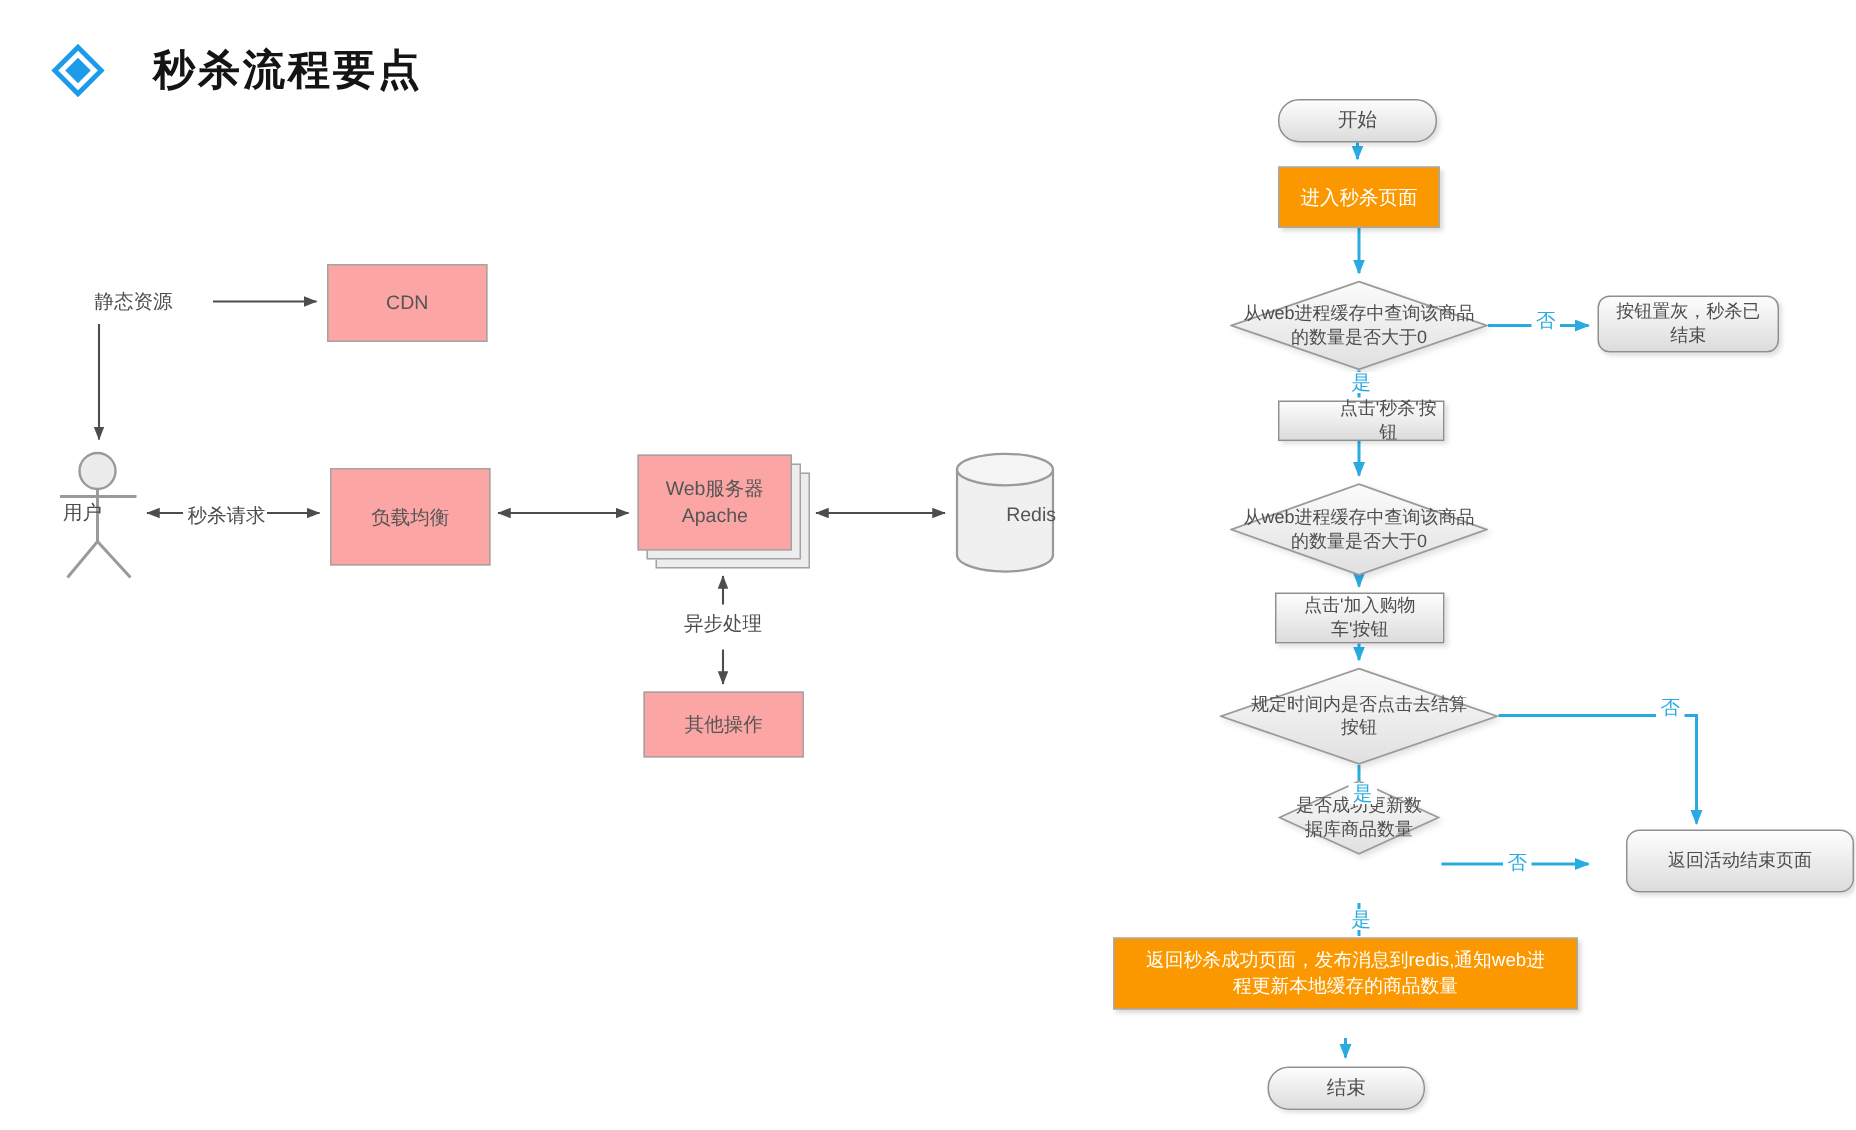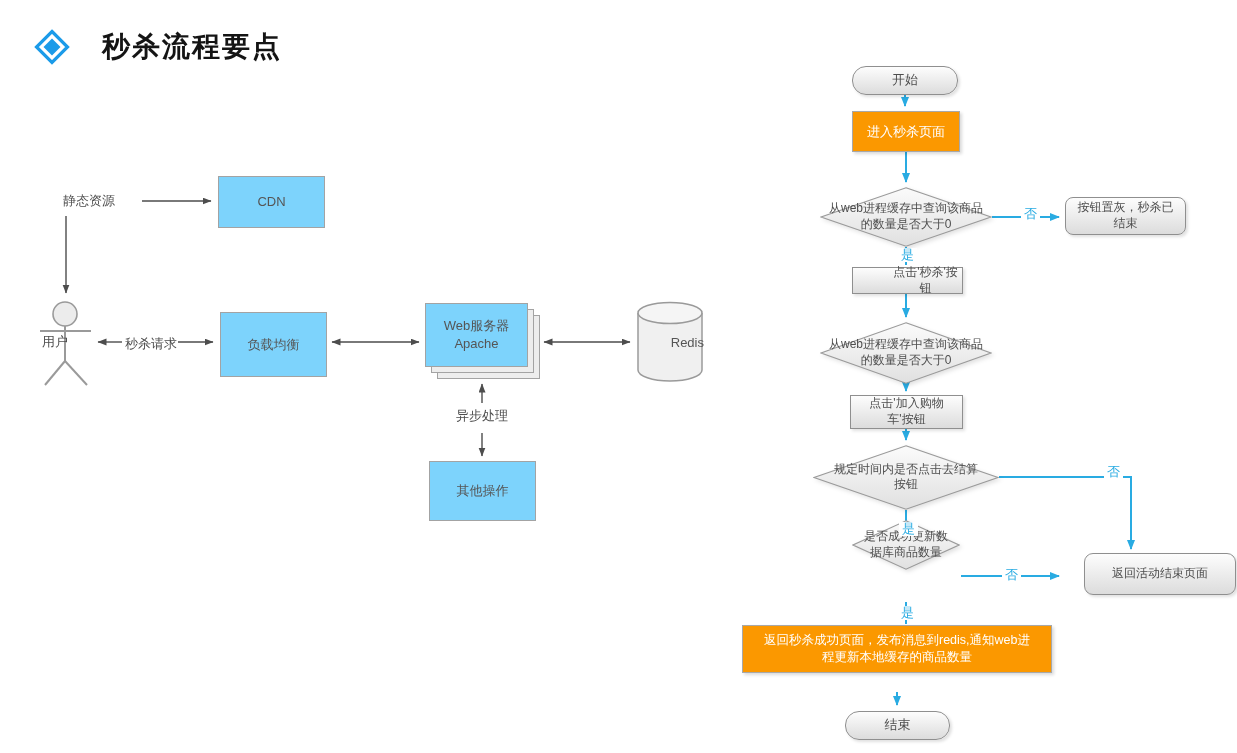--- a/index.html
+++ b/index.html
@@ -20,21 +20,21 @@
   }
   
   svg.layer { position:absolute; left:0; top:0; z-index:1; }
   line.gray, path.gray { stroke:#4d4d4d; stroke-width:1.4; fill:none; }
   #mGray path { fill:#4d4d4d; }
   line.cyan, polyline.cyan { stroke:var(--accent); stroke-width:2; fill:none; }
   #mCyan path { fill:var(--accent); }
   
   .arch-box {
     position:absolute; z-index:2;
-    background:#7dd3fc; border:1px solid #a3a3a3;
+    background:#fca5a5; border:1px solid #a3a3a3;
     display:flex; align-items:center; justify-content:center;
     font-size:13px; color:#555; text-align:center; white-space:pre-line; line-height:1.35;
   }
   .arch-label { position:absolute; z-index:3; font-size:13px; color:#4d4d4d; }
   .stack { position:absolute; z-index:2; background:#ededed; border:1px solid #a3a3a3; }
   .cyl-wrap { position:absolute; z-index:2; }
   .cyl-label { position:absolute; left:0; right:0; top:34px; text-align:right; font-size:13px; color:#555; }
   
   .fc-box {
     position:absolute; z-index:2;
@@ -134,21 +134,21 @@
 <div class="cyl-wrap" style="left:636px; top:301px; width:68px; height:82px;">
   <svg width="68" height="82" viewBox="0 0 68 82">
     <path d="M2 12 v57 a32 11 0 0 0 64 0 v-57" fill="#f0f0f0" stroke="#9a9a9a" stroke-width="1.5"></path>
     <ellipse cx="34" cy="12" rx="32" ry="10.5" fill="#f5f5f5" stroke="#9a9a9a" stroke-width="1.5"></ellipse>
   </svg>
   <div class="cyl-label">Redis</div>
 </div>
 
 <div class="arch-label" style="left:456px; top:407px;">异步处理</div>
 
-<div class="arch-box" style="left:429px; top:461px; width:107px; height:60px;">其他操作</div>
+<div class="arch-box" style="left:429px; top:461px; width:107px; height:44px;">其他操作</div>
 
 <div class="fc-box stadium" style="left:852px; top:66px; width:106px; height:29px;">开始</div>
 
 <div class="fc-orange" style="left:852px; top:111px; width:108px; height:41px;">进入秒杀页面</div>
 
 <div class="diamond" style="left:820px; top:187px; width:172px; height:60px;">
   <svg width="172" height="60" viewBox="0 0 172 60">
     <defs>
         <linearGradient id="dg1" x1="0" y1="0" x2="0" y2="1">
           <stop offset="0" stop-color="#fbfbfb"></stop>

